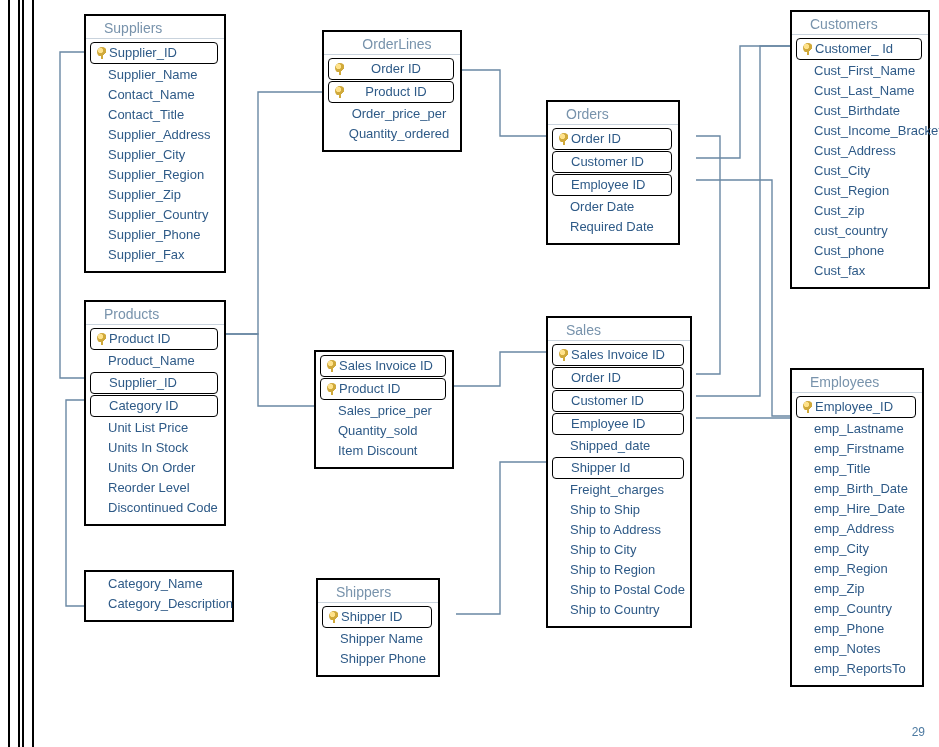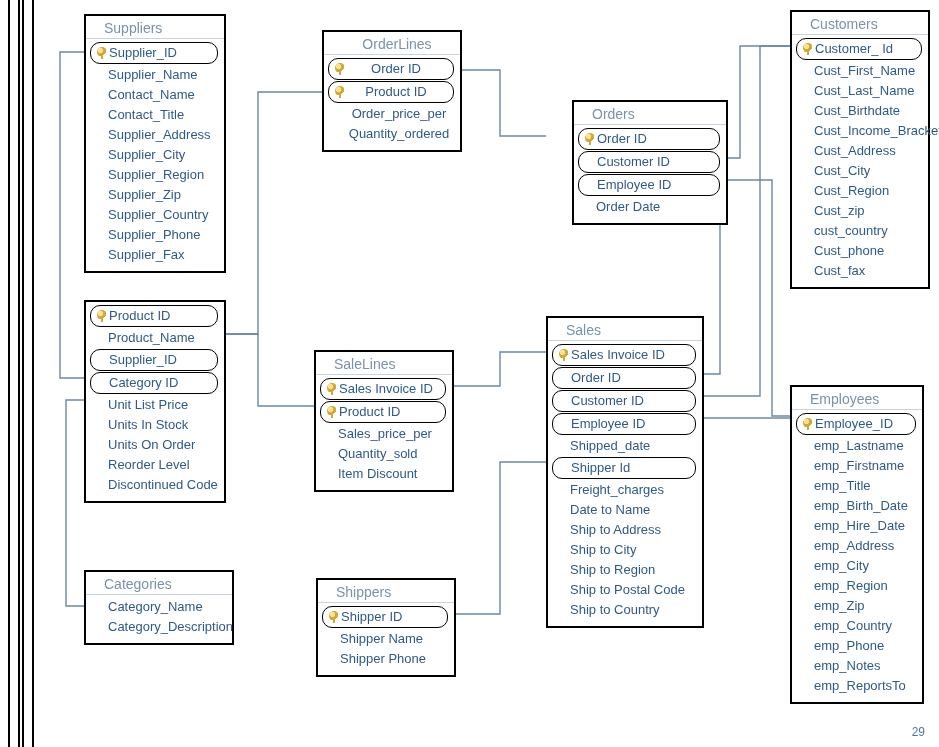--- a/index.html
+++ b/index.html
@@ -57,21 +57,21 @@
     content: "";
     position: absolute;
     left: 10px;
     top: 10px;
     width: 2px;
     height: 6px;
     background: #d0a93a;
   }
   .field.bubble {
     border: 1px solid #000;
-    border-radius: 10px;
+    border-radius: 4px;
     margin: 1px 6px 1px 4px;
     padding-left: 18px;
   }
   .vbar {
     position: absolute;
     top: 0;
     height: 747px;
     background: #fff;
     border-left: 2px solid #000;
     border-right: 2px solid #000;
@@ -132,92 +132,92 @@
         <div class="field"><span>Supplier_City</span></div>
         <div class="field"><span>Supplier_Region</span></div>
         <div class="field"><span>Supplier_Zip</span></div>
         <div class="field"><span>Supplier_Country</span></div>
         <div class="field"><span>Supplier_Phone</span></div>
         <div class="field"><span>Supplier_Fax</span></div>
       </div>
   </div>
 
   <div class="table" id="tbl-products" style="left: 84px; top: 300px; width: 142px;">
+    <div class="title">Products</div>
     <div class="fields">
         <div class="field key bubble"><span>Product ID</span></div>
         <div class="field"><span>Product_Name</span></div>
         <div class="field bubble"><span>Supplier_ID</span></div>
         <div class="field bubble"><span>Category ID</span></div>
         <div class="field"><span>Unit List Price</span></div>
         <div class="field"><span>Units In Stock</span></div>
         <div class="field"><span>Units On Order</span></div>
         <div class="field"><span>Reorder Level</span></div>
         <div class="field"><span>Discontinued Code</span></div>
       </div>
   </div>
 
   <div class="table" id="tbl-categories" style="left: 84px; top: 570px; width: 150px;">
-    <div class="title">Categories</div>
     <div class="fields">
         <div class="field"><span>Category_Name</span></div>
         <div class="field"><span>Category_Description</span></div>
       </div>
   </div>
 
   <div class="table" id="tbl-orderlines" style="left: 322px; top: 30px; width: 140px; text-align: center;">
     <div class="title">OrderLines</div>
     <div class="fields">
         <div class="field key bubble"><span>Order ID</span></div>
         <div class="field key bubble"><span>Product ID</span></div>
         <div class="field"><span>Order_price_per</span></div>
         <div class="field"><span>Quantity_ordered</span></div>
       </div>
   </div>
 
   <div class="table" id="tbl-salelines" style="left: 314px; top: 350px; width: 140px;">
-    <div class="title">SaleLines</div>
     <div class="fields">
         <div class="field key bubble"><span>Sales Invoice ID</span></div>
         <div class="field key bubble"><span>Product ID</span></div>
         <div class="field"><span>Sales_price_per</span></div>
         <div class="field"><span>Quantity_sold</span></div>
         <div class="field"><span>Item Discount</span></div>
       </div>
   </div>
 
-  <div class="table" id="tbl-shippers" style="left: 316px; top: 578px; width: 140px;">
+  <div class="table" id="tbl-shippers" style="left: 316px; top: 578px; width: 124px;">
     <div class="title">Shippers</div>
     <div class="fields">
         <div class="field key bubble"><span>Shipper ID</span></div>
         <div class="field"><span>Shipper Name</span></div>
         <div class="field"><span>Shipper Phone</span></div>
       </div>
   </div>
 
-  <div class="table" id="tbl-orders" style="left: 572px; top: 100px; width: 156px;">
+  <div class="table" id="tbl-orders" style="left: 546px; top: 100px; width: 134px;">
     <div class="title">Orders</div>
     <div class="fields">
         <div class="field key bubble"><span>Order ID</span></div>
         <div class="field bubble"><span>Customer ID</span></div>
         <div class="field bubble"><span>Employee ID</span></div>
         <div class="field"><span>Order Date</span></div>
-      </div>
-  </div>
-
-  <div class="table" id="tbl-sales" style="left: 546px; top: 316px; width: 158px;">
+        <div class="field"><span>Required Date</span></div>
+      </div>
+  </div>
+
+  <div class="table" id="tbl-sales" style="left: 546px; top: 316px; width: 146px;">
     <div class="title">Sales</div>
     <div class="fields">
         <div class="field key bubble"><span>Sales Invoice ID</span></div>
         <div class="field bubble"><span>Order ID</span></div>
         <div class="field bubble"><span>Customer ID</span></div>
         <div class="field bubble"><span>Employee ID</span></div>
         <div class="field"><span>Shipped_date</span></div>
         <div class="field bubble"><span>Shipper Id</span></div>
         <div class="field"><span>Freight_charges</span></div>
-        <div class="field"><span>Date to Name</span></div>
+        <div class="field"><span>Ship to Ship</span></div>
         <div class="field"><span>Ship to Address</span></div>
         <div class="field"><span>Ship to City</span></div>
         <div class="field"><span>Ship to Region</span></div>
         <div class="field"><span>Ship to Postal Code</span></div>
         <div class="field"><span>Ship to Country</span></div>
       </div>
   </div>
 
   <div class="table" id="tbl-customers" style="left: 790px; top: 10px; width: 140px;">
     <div class="title">Customers</div>
@@ -230,21 +230,21 @@
         <div class="field"><span>Cust_Address</span></div>
         <div class="field"><span>Cust_City</span></div>
         <div class="field"><span>Cust_Region</span></div>
         <div class="field"><span>Cust_zip</span></div>
         <div class="field"><span>cust_country</span></div>
         <div class="field"><span>Cust_phone</span></div>
         <div class="field"><span>Cust_fax</span></div>
       </div>
   </div>
 
-  <div class="table" id="tbl-employees" style="left: 790px; top: 385px; width: 134px;">
+  <div class="table" id="tbl-employees" style="left: 790px; top: 368px; width: 134px;">
     <div class="title">Employees</div>
     <div class="fields">
         <div class="field key bubble"><span>Employee_ID</span></div>
         <div class="field"><span>emp_Lastname</span></div>
         <div class="field"><span>emp_Firstname</span></div>
         <div class="field"><span>emp_Title</span></div>
         <div class="field"><span>emp_Birth_Date</span></div>
         <div class="field"><span>emp_Hire_Date</span></div>
         <div class="field"><span>emp_Address</span></div>
         <div class="field"><span>emp_City</span></div>

